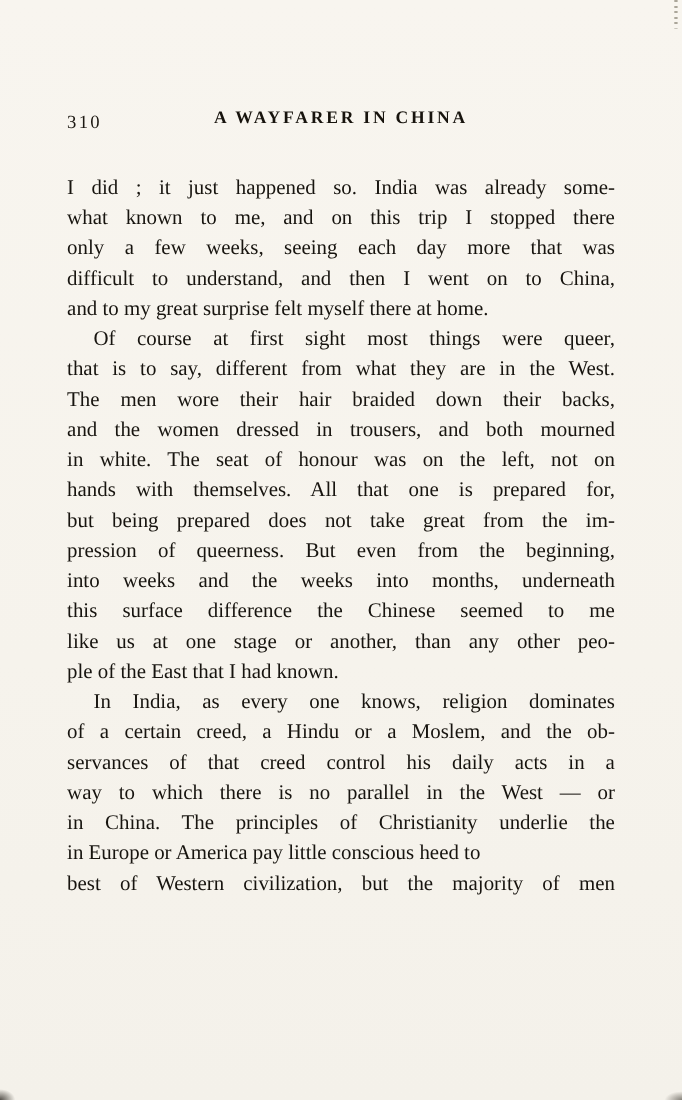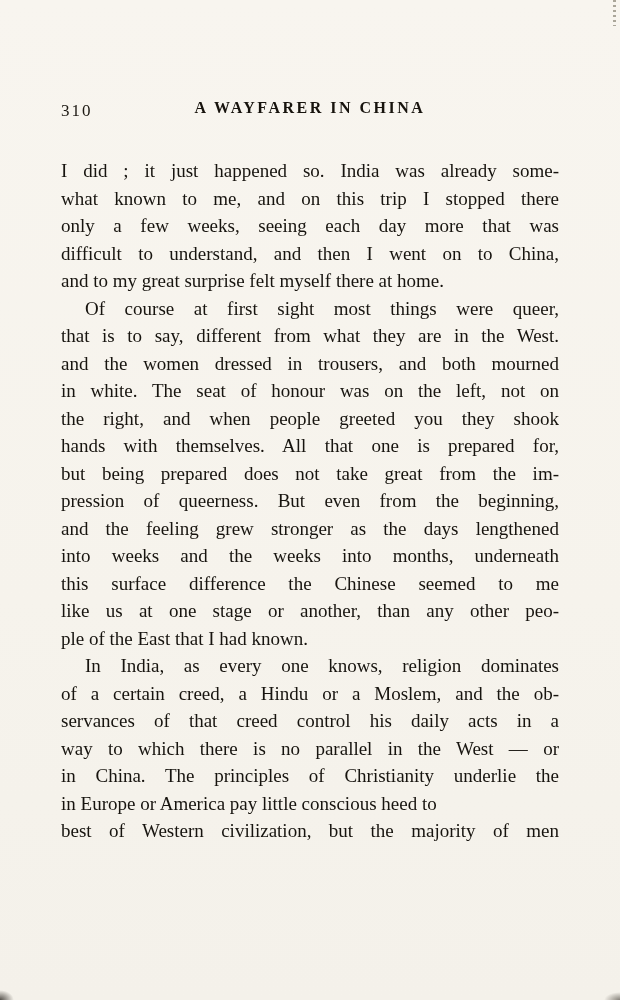--- a/index.html
+++ b/index.html
@@ -113,27 +113,26 @@
       <div class="paragraph">
         <div class="line">I did ; it just happened so.  India was already some-</div>
         <div class="line">what known to me, and on this trip I stopped there</div>
         <div class="line">only a few weeks, seeing each day more that was</div>
         <div class="line">difficult to understand, and then I went on to China,</div>
         <div class="line last">and to my great surprise felt myself there at home.</div>
       </div>
       <div class="paragraph">
         <div class="line indent">Of course at first sight most things were queer,</div>
         <div class="line">that is to say, different from what they are in the West.</div>
+        <div class="line">The men wore their hair braided down their backs,</div>
         <div class="line">and the women dressed in trousers, and both mourned</div>
         <div class="line">in white.  The seat of honour was on the left, not on</div>
-        <div class="line">the right, and when people greeted you they shook</div>
         <div class="line">hands with themselves.  All that one is prepared for,</div>
         <div class="line">but being prepared does not take great from the im-</div>
         <div class="line">pression of queerness.  But even from the beginning,</div>
-        <div class="line">and the feeling grew stronger as the days lengthened</div>
         <div class="line">into weeks and the weeks into months, underneath</div>
         <div class="line">this surface difference the Chinese seemed to me</div>
         <div class="line">like us at one stage or another, than any other peo-</div>
         <div class="line last">ple of the East that I had known.</div>
       </div>
       <div class="paragraph">
         <div class="line indent">In India, as every one knows, religion dominates</div>
         <div class="line">of a certain creed, a Hindu or a Moslem, and the ob-</div>
         <div class="line">servances of that creed control his daily acts in a</div>
         <div class="line">way to which there is no parallel in the West — or</div>

